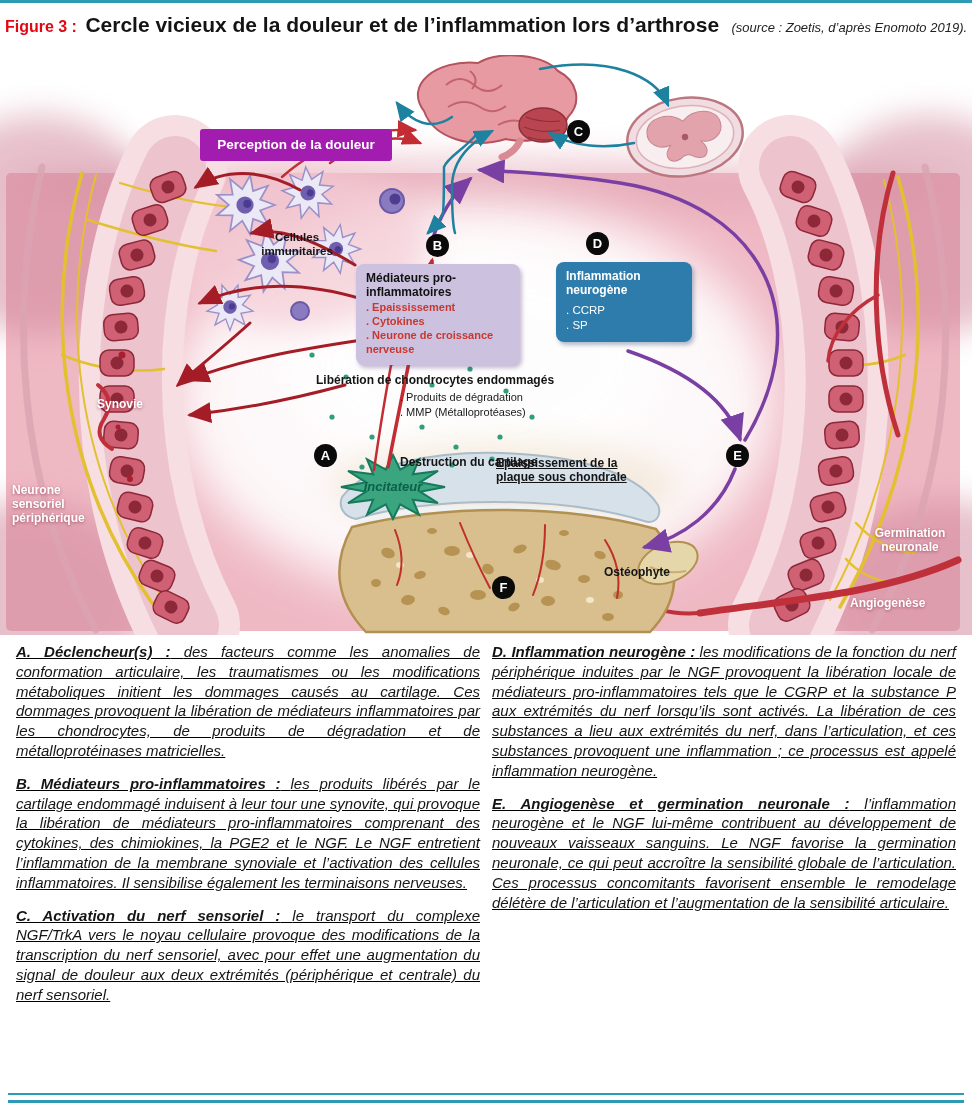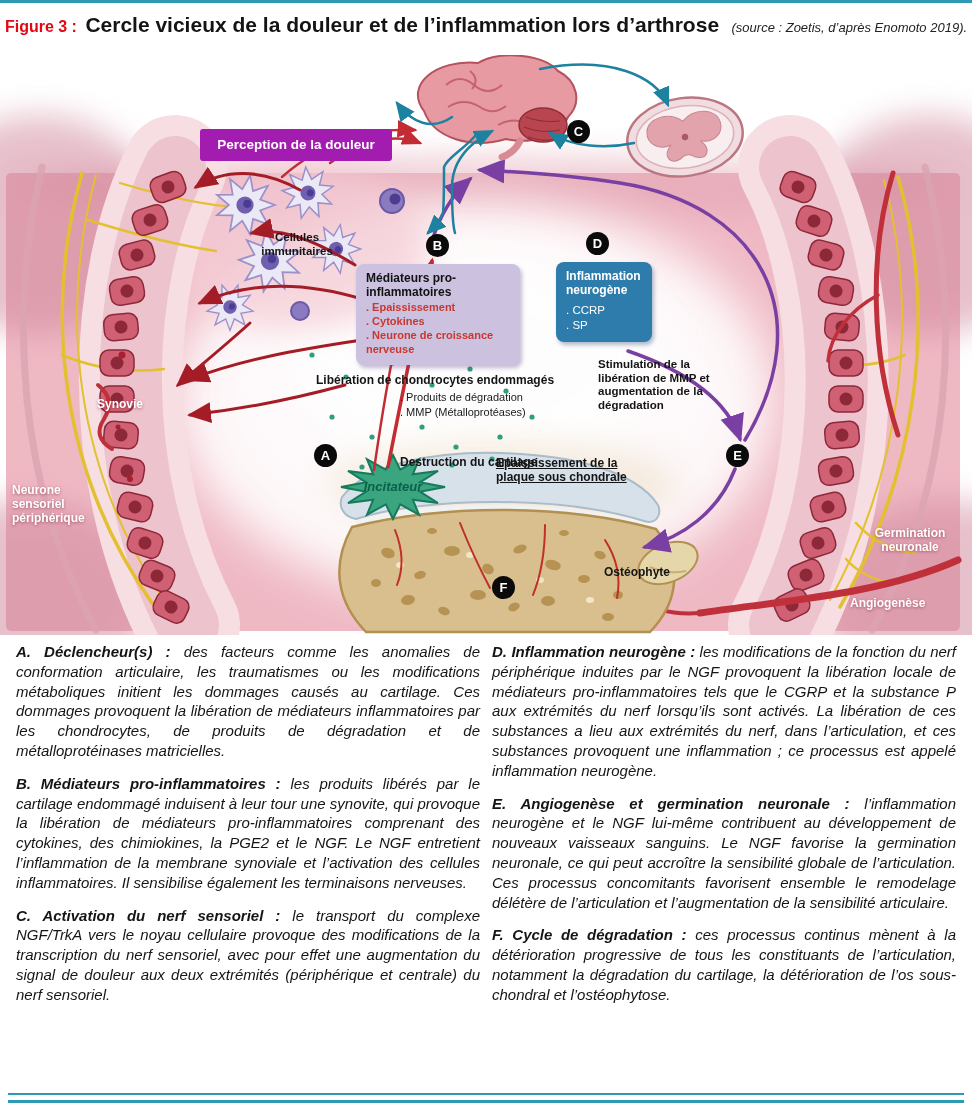--- a/index.html
+++ b/index.html
@@ -22,32 +22,32 @@
   .lbl.center{text-align:center;}
 
   .percept{position:absolute;left:200px;top:29px;width:192px;height:32px;background:#a21caf;color:#fff;
     font-weight:bold;font-size:13.5px;line-height:32px;text-align:center;border-radius:3px;margin-top:45px;}
 
   .pbox{position:absolute;left:356px;top:209px;width:164px;background:#ccc2e0;border-radius:8px;
     padding:8px 10px;box-sizing:border-box;box-shadow:2px 3px 4px rgba(90,60,120,.35);}
   .pbox .t{font-weight:bold;font-size:12px;line-height:1.15;color:#111;}
   .pbox .i{font-weight:bold;font-size:11px;line-height:1.3;color:#c9372e;}
 
-  .nbox{position:absolute;left:556px;top:207px;width:96px;background:#2d7cab;border-radius:8px;
+  .nbox{position:absolute;left:556px;top:207px;width:136px;background:#2d7cab;border-radius:8px;
     padding:8px 10px;box-sizing:border-box;color:#fff;box-shadow:2px 3px 4px rgba(30,60,110,.35);}
   .nbox .t{font-weight:bold;font-size:12px;line-height:1.15;margin-bottom:5px;}
   .nbox .i{font-size:11.5px;line-height:1.35;}
 
   .badge{position:absolute;width:23px;height:23px;border-radius:50%;background:#0a0a0a;color:#fff;
     font-weight:bold;font-size:13px;line-height:23px;text-align:center;}
 
   .incit-text{position:absolute;left:346px;top:424px;width:94px;text-align:center;color:#0b6048;
     font-weight:bold;font-style:italic;font-size:13px;}
 
-  .legend{position:absolute;left:16px;top:642px;width:940px;display:flex;gap:12px;}
+  .legend{position:absolute;left:16px;top:642px;width:940px;display:flex;gap:12px;text-decoration:underline;}
   .legend .col{flex:1;}
   .para{font-style:italic;font-size:15px;line-height:1.32;color:#151515;text-align:justify;
     margin:0 0 13px 0;hyphens:auto;}
   .para b{font-weight:bold;}
 </style>
 </head>
 <body>
 
 <div class="page">
   <div class="rule-top"></div>
@@ -301,21 +301,20 @@
     <div class="nbox">
       <div class="t">Inflammation neurogène</div>
       <div class="i">. CCRP</div>
       <div class="i">. SP</div>
     </div>
 
     <div class="lbl center" style="left:252px;top:176px;width:90px;font-size:11.5px;">Cellules immunitaires</div>
     <div class="lbl" style="left:316px;top:318px;white-space:nowrap;">Libération de chondrocytes endommagés</div>
     <div class="lbl small" style="left:400px;top:336px;white-space:nowrap;">. Produits de dégradation</div>
     <div class="lbl small" style="left:400px;top:351px;white-space:nowrap;">. MMP (Métalloprotéases)</div>
-    <div class="lbl" style="left:598px;top:303px;width:132px;font-size:11.5px;">Stimulation de la libération de MMP et augmentation de la dégradation</div>
     <div class="lbl" style="left:400px;top:376px;white-space:nowrap;margin-top:24px;">Destruction du cartilage</div>
     <div class="lbl" style="left:496px;top:401px;width:160px;text-decoration:underline;">Epaississement de la plaque sous chondrale</div>
     <div class="incit-text">Incitateur</div>
     <div class="lbl white" style="left:97px;top:342px;">Synovie</div>
     <div class="lbl white" style="left:12px;top:428px;width:95px;">Neurone sensoriel périphérique</div>
     <div class="lbl" style="left:604px;top:510px;white-space:nowrap;">Ostéophyte</div>
     <div class="lbl white center" style="left:866px;top:471px;width:88px;">Germination neuronale</div>
     <div class="lbl white" style="left:850px;top:541px;white-space:nowrap;">Angiogenèse</div>
 
     <div class="badge" style="left:314px;top:389px;">A</div>
@@ -328,19 +327,18 @@
 
   <div class="legend">
     <div class="col">
       <p class="para"><b>A. Déclencheur(s) :</b> <span>des facteurs comme les anomalies de conformation articulaire, les traumatismes ou les modifications métaboliques initient les dommages causés au cartilage. Ces dommages provoquent la libération de médiateurs inflammatoires par les chondrocytes, de produits de dégradation et de métalloprotéinases matricielles.</span></p>
       <p class="para"><b>B. Médiateurs pro-inflammatoires :</b> <span>les produits libérés par le cartilage endommagé induisent à leur tour une synovite, qui provoque la libération de médiateurs pro-inflammatoires comprenant des cytokines, des chimiokines, la PGE2 et le NGF. Le NGF entretient l’inflammation de la membrane synoviale et l’activation des cellules inflammatoires. Il sensibilise également les terminaisons nerveuses.</span></p>
       <p class="para"><b>C. Activation du nerf sensoriel :</b> <span>le transport du complexe NGF/TrkA vers le noyau cellulaire provoque des modifications de la transcription du nerf sensoriel, avec pour effet une augmentation du signal de douleur aux deux extrémités (périphérique et centrale) du nerf sensoriel.</span></p>
     </div>
     <div class="col">
       <p class="para"><b>D. Inflammation neurogène :</b> <span>les modifications de la fonction du nerf périphérique induites par le NGF provoquent la libération locale de médiateurs pro-inflammatoires tels que le CGRP et la substance P aux extrémités du nerf lorsqu’ils sont activés. La libération de ces substances a lieu aux extrémités du nerf, dans l’articulation, et ces substances provoquent une inflammation ; ce processus est appelé inflammation neurogène.</span></p>
       <p class="para"><b>E. Angiogenèse et germination neuronale :</b> <span>l’inflammation neurogène et le NGF lui-même contribuent au développement de nouveaux vaisseaux sanguins. Le NGF favorise la germination neuronale, ce qui peut accroître la sensibilité globale de l’articulation. Ces processus concomitants favorisent ensemble le remodelage délétère de l’articulation et l’augmentation de la sensibilité articulaire.</span></p>
-      <p class="para"><b>F. Cycle de dégradation :</b> <span>ces processus continus mènent à la détérioration progressive de tous les constituants de l’articulation, notamment la dégradation du cartilage, la détérioration de l’os sous-chondral et l’ostéophytose.</span></p>
     </div>
   </div>
 
   <div class="rule-bot1"></div>
   <div class="rule-bot2"></div>
 </div>
 
 </body></html>

